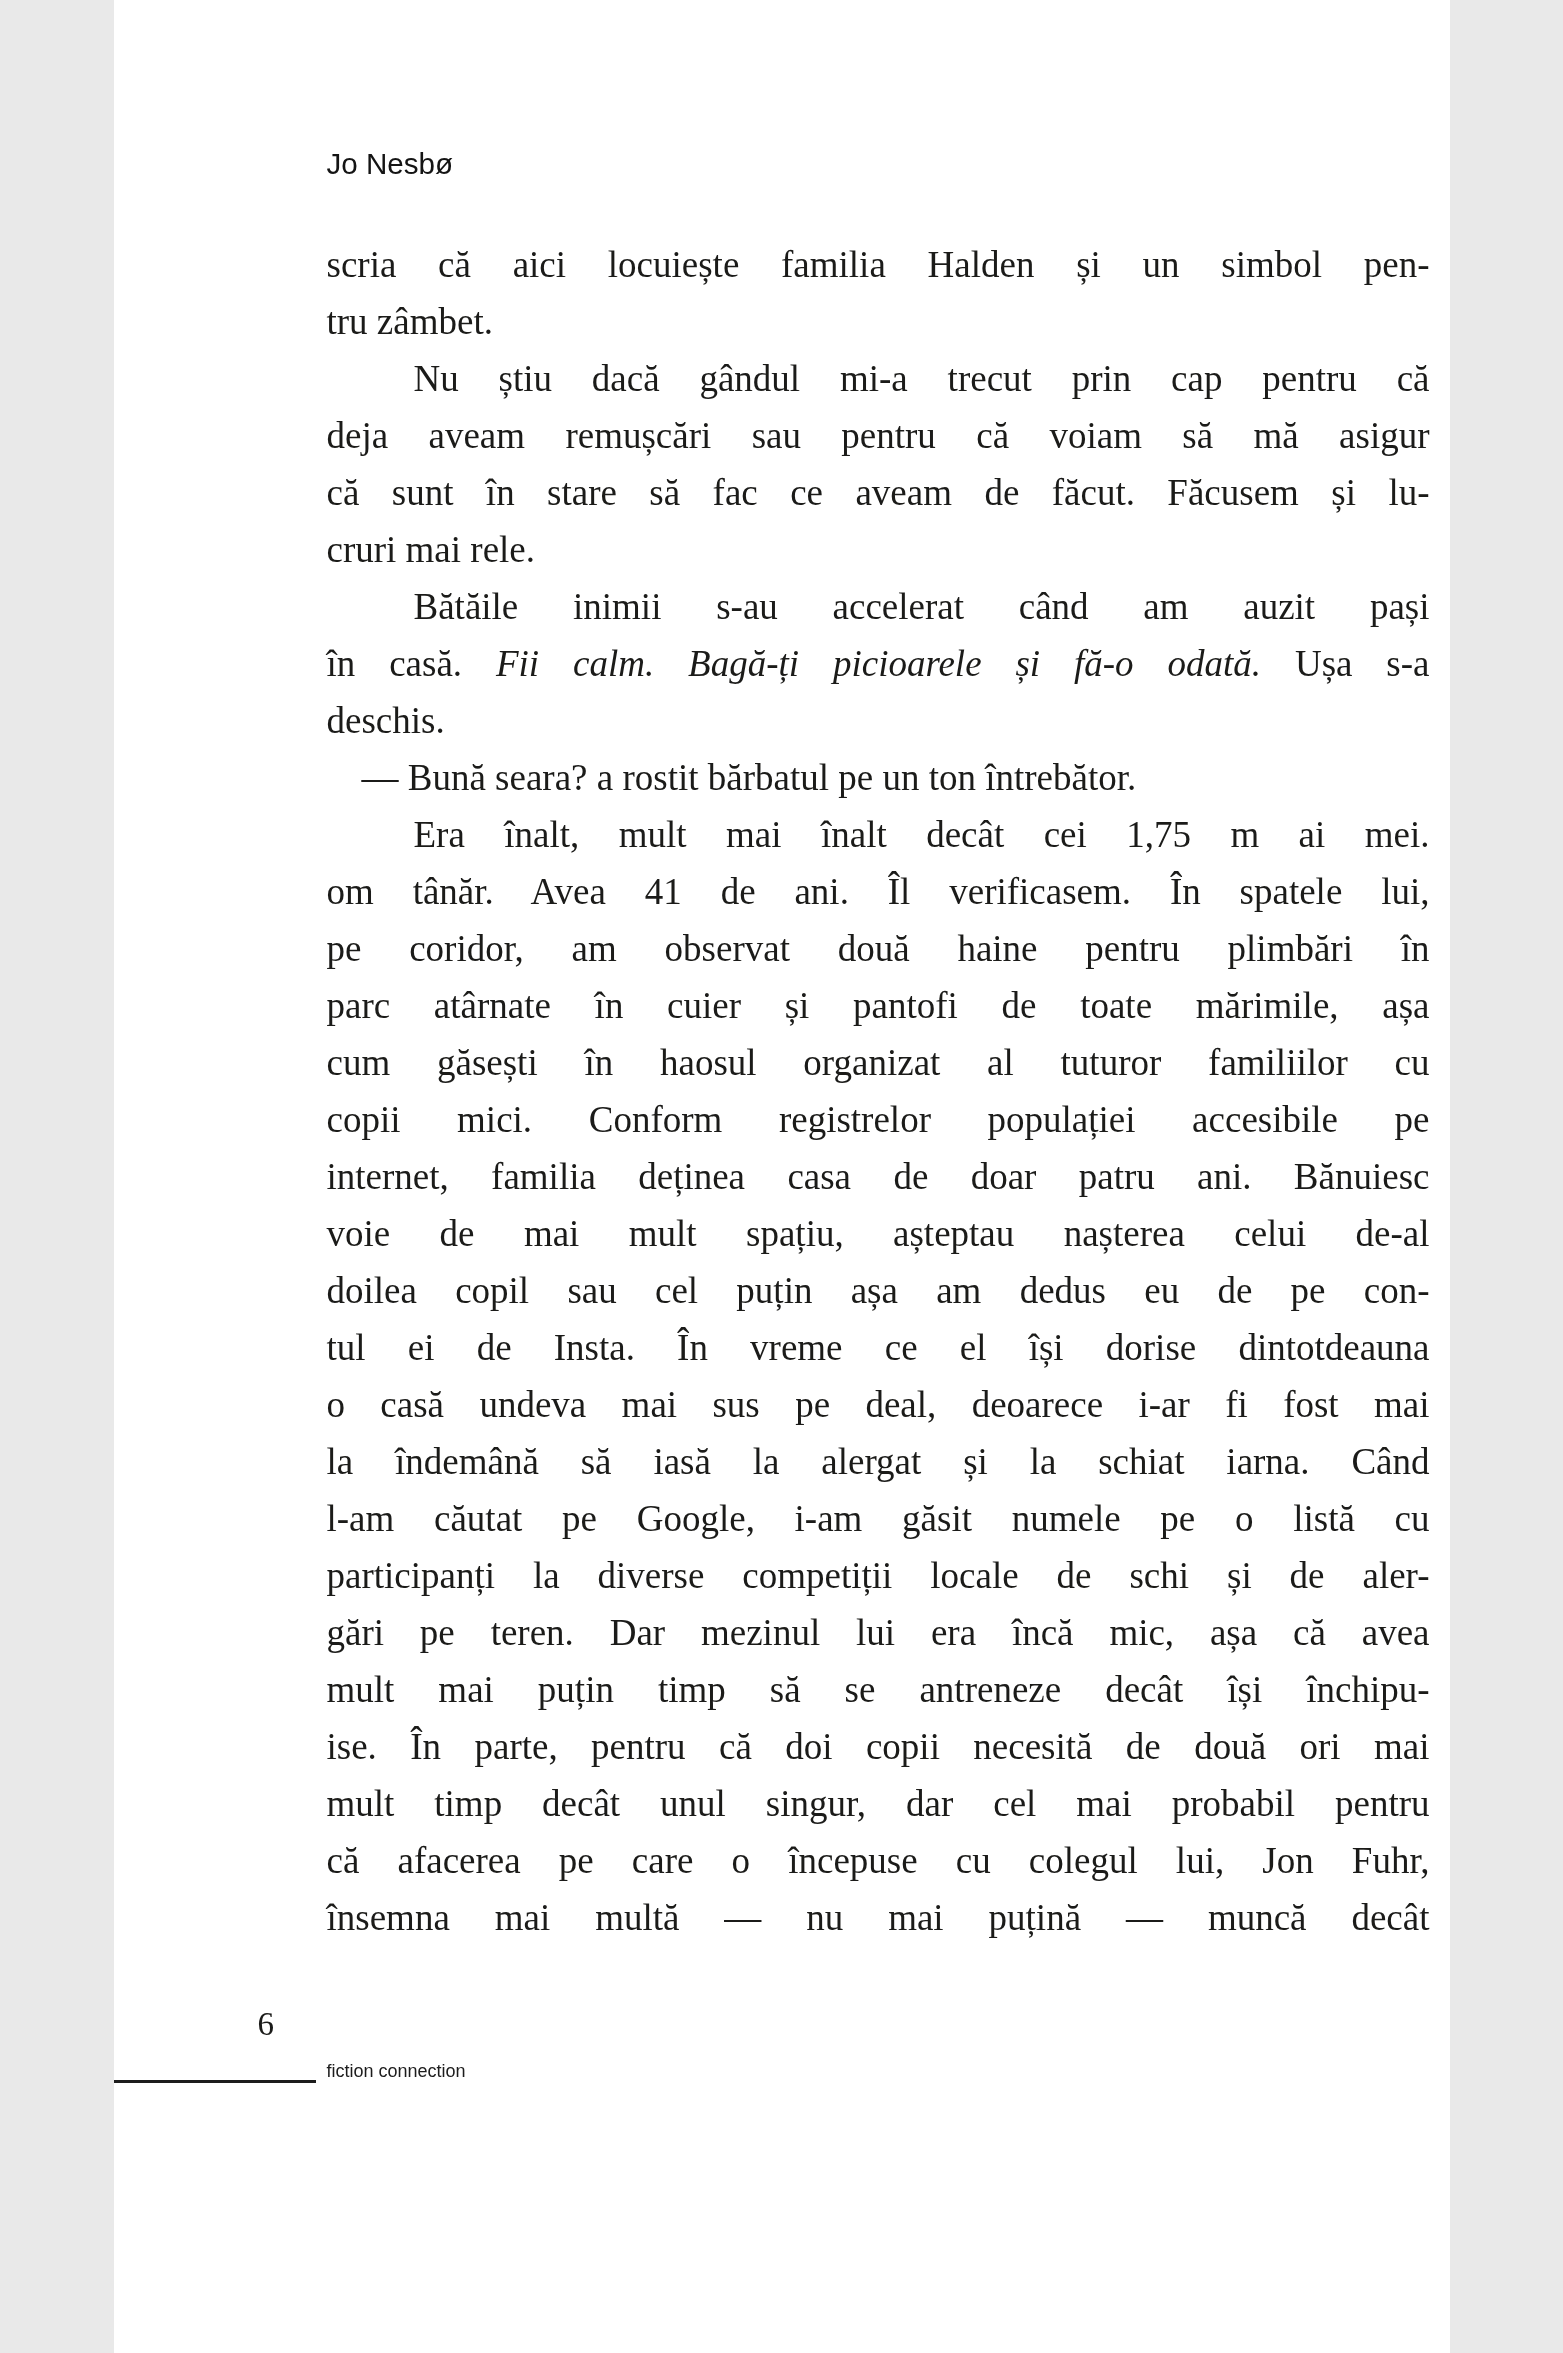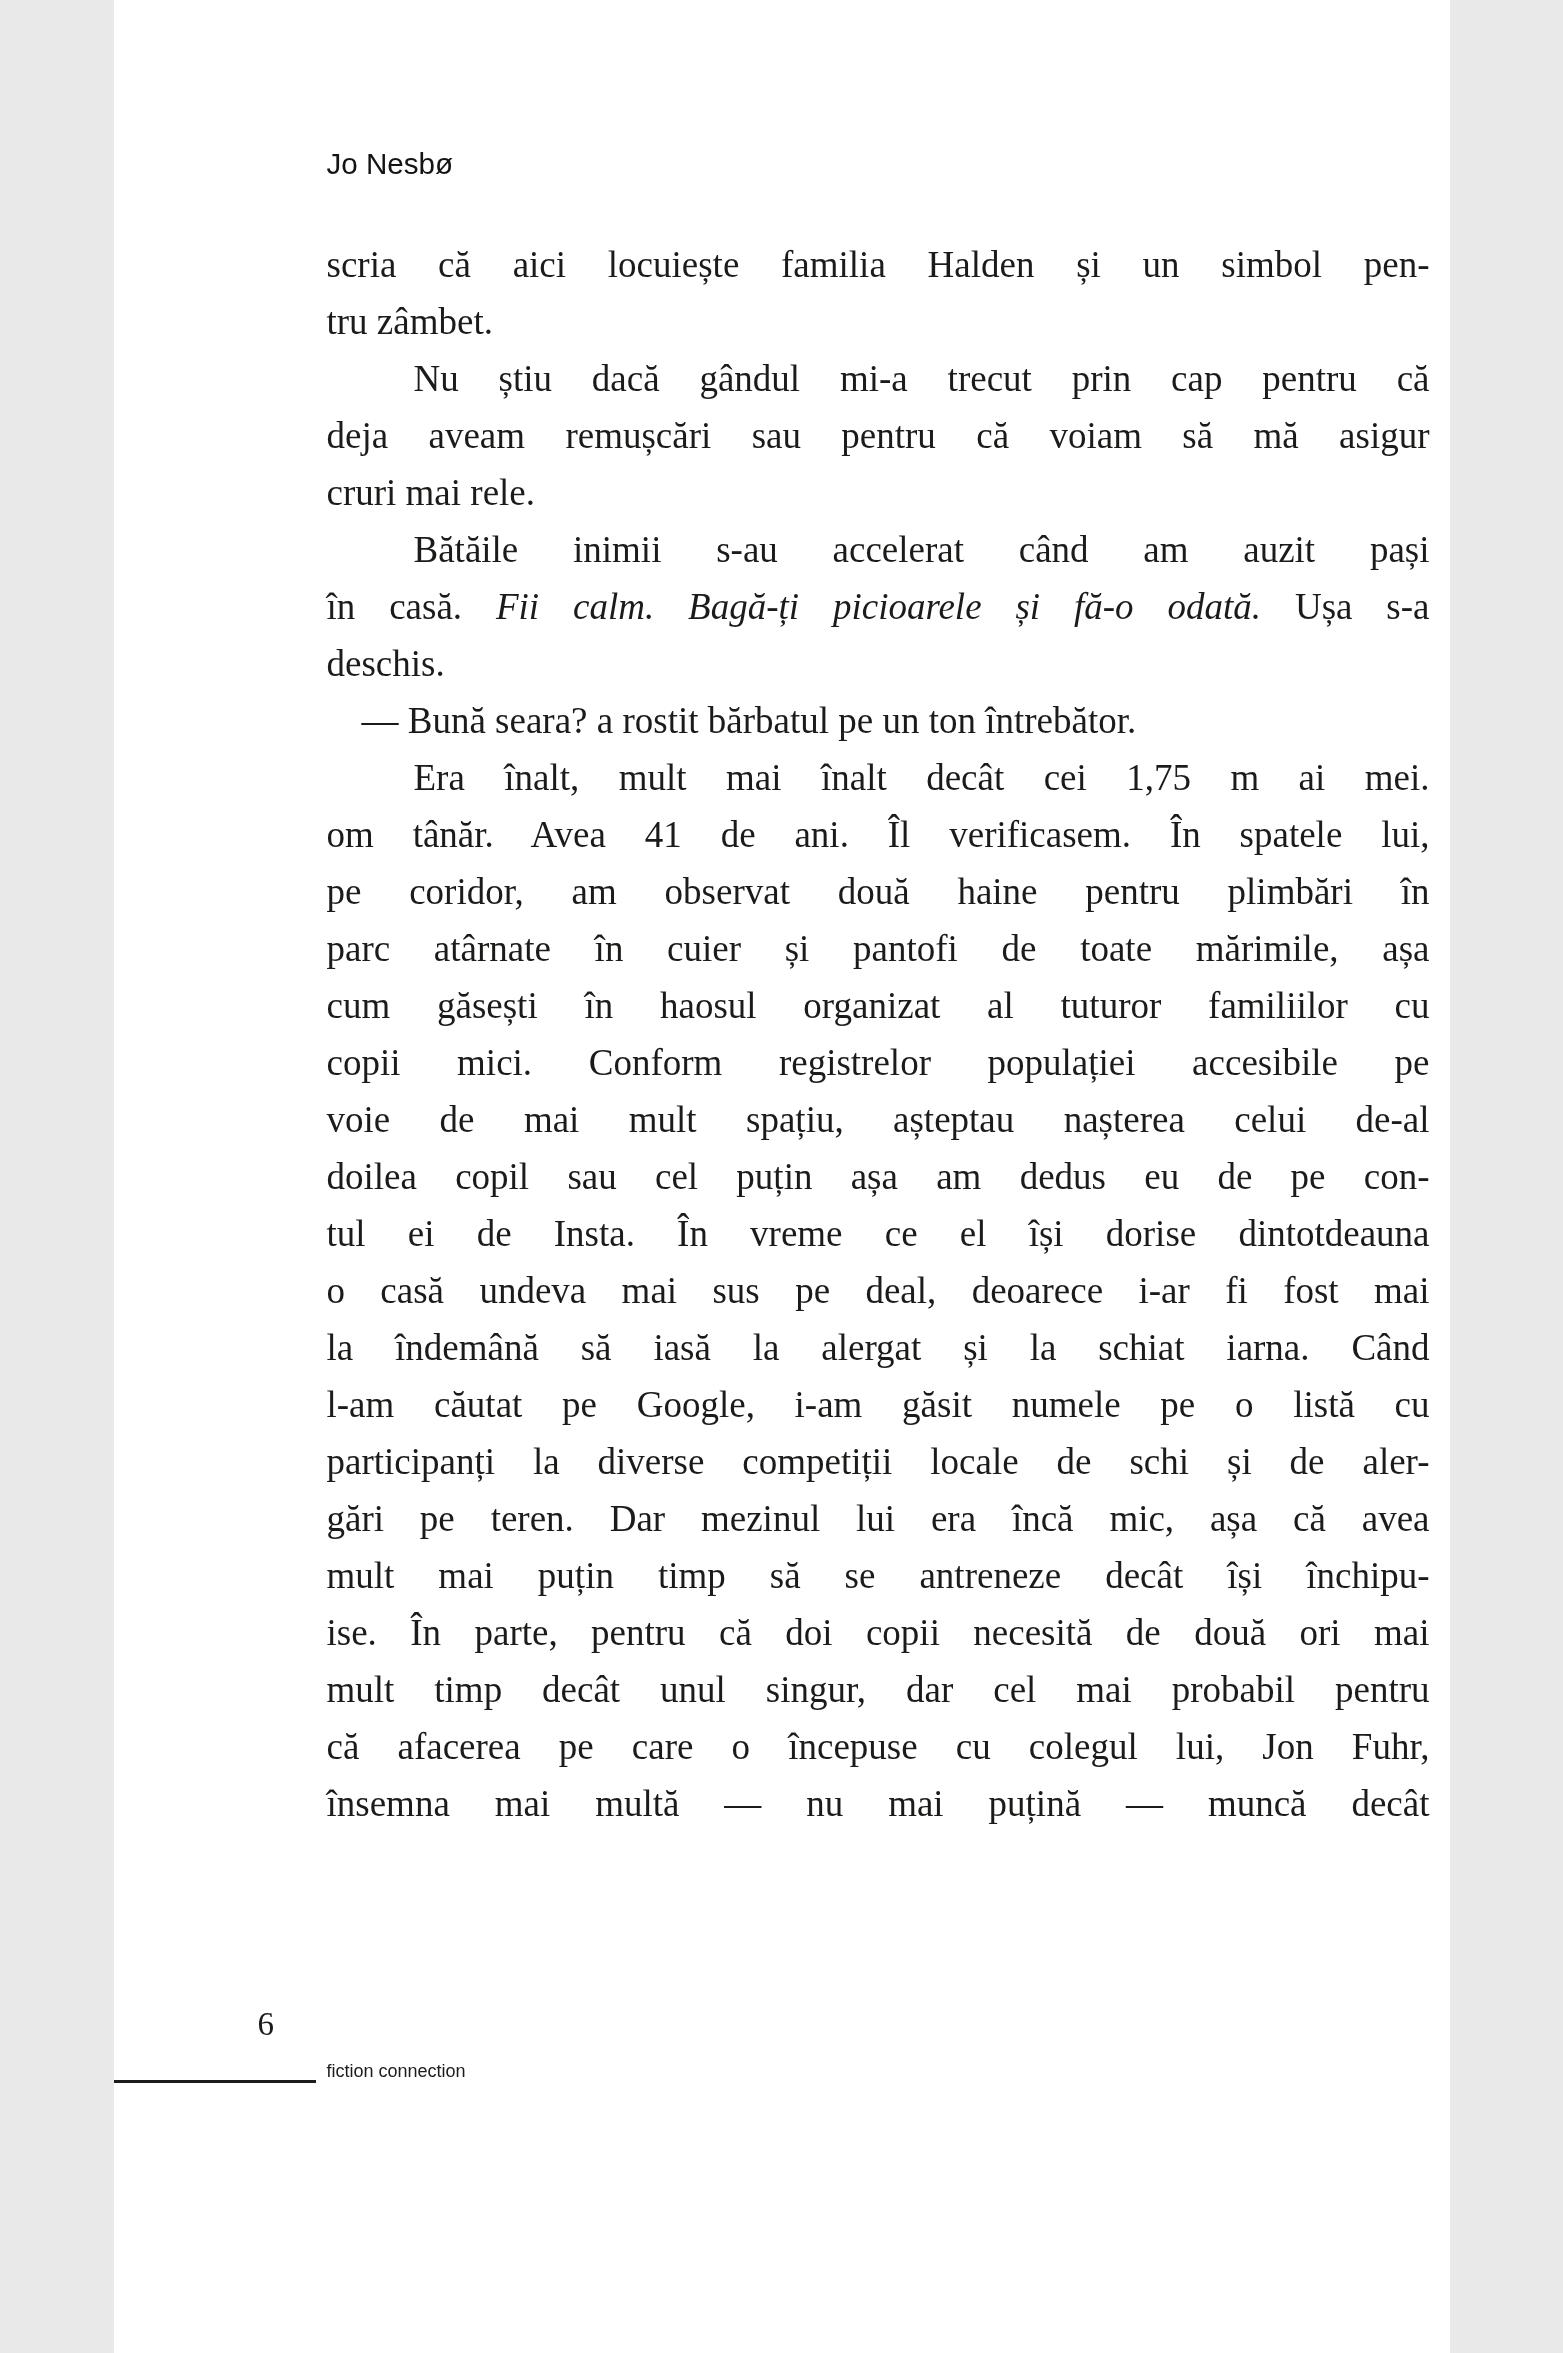--- a/index.html
+++ b/index.html
@@ -79,37 +79,39 @@
   <div class="running-header">Jo Nesbø</div>
 
   <div class="text-block">
       <div class="paragraph">
         <div class="line just"><span>scria că aici locuiește familia Halden și un simbol pen-</span></div>
         <div class="line"><span>tru zâmbet.</span></div>
       </div>
       <div class="paragraph">
         <div class="line just ind"><span>Nu știu dacă gândul mi-a trecut prin cap pentru că</span></div>
         <div class="line just"><span>deja aveam remușcări sau pentru că voiam să mă asigur</span></div>
+        <div class="line just"><span>că sunt în stare să fac ce aveam de făcut. Făcusem și lu-</span></div>
         <div class="line"><span>cruri mai rele.</span></div>
       </div>
       <div class="paragraph">
         <div class="line just ind"><span>Bătăile inimii s-au accelerat când am auzit pași</span></div>
         <div class="line just"><span>în casă. </span><em>Fii calm. Bagă-ți picioarele și fă-o odată.</em><span> Ușa s-a</span></div>
         <div class="line"><span>deschis.</span></div>
       </div>
       <div class="paragraph">
         <div class="line ind-d"><span>— Bună seara? a rostit bărbatul pe un ton întrebător.</span></div>
       </div>
       <div class="paragraph">
         <div class="line just ind"><span>Era înalt, mult mai înalt decât cei 1,75 m ai mei.</span></div>
         <div class="line just"><span>om tânăr. Avea 41 de ani. Îl verificasem. În spatele lui,</span></div>
         <div class="line just"><span>pe coridor, am observat două haine pentru plimbări în</span></div>
         <div class="line just"><span>parc atârnate în cuier și pantofi de toate mărimile, așa</span></div>
         <div class="line just"><span>cum găsești în haosul organizat al tuturor familiilor cu</span></div>
         <div class="line just"><span>copii mici. Conform registrelor populației accesibile pe</span></div>
+        <div class="line just"><span>internet, familia deținea casa de doar patru ani. Bănuiesc</span></div>
         <div class="line just"><span>voie de mai mult spațiu, așteptau nașterea celui de-al</span></div>
         <div class="line just"><span>doilea copil sau cel puțin așa am dedus eu de pe con-</span></div>
         <div class="line just"><span>tul ei de Insta. În vreme ce el își dorise dintotdeauna</span></div>
         <div class="line just"><span>o casă undeva mai sus pe deal, deoarece i-ar fi fost mai</span></div>
         <div class="line just"><span>la îndemână să iasă la alergat și la schiat iarna. Când</span></div>
         <div class="line just"><span>l-am căutat pe Google, i-am găsit numele pe o listă cu</span></div>
         <div class="line just"><span>participanți la diverse competiții locale de schi și de aler-</span></div>
         <div class="line just"><span>gări pe teren. Dar mezinul lui era încă mic, așa că avea</span></div>
         <div class="line just"><span>mult mai puțin timp să se antreneze decât își închipu-</span></div>
         <div class="line just"><span>ise. În parte, pentru că doi copii necesită de două ori mai</span></div>

